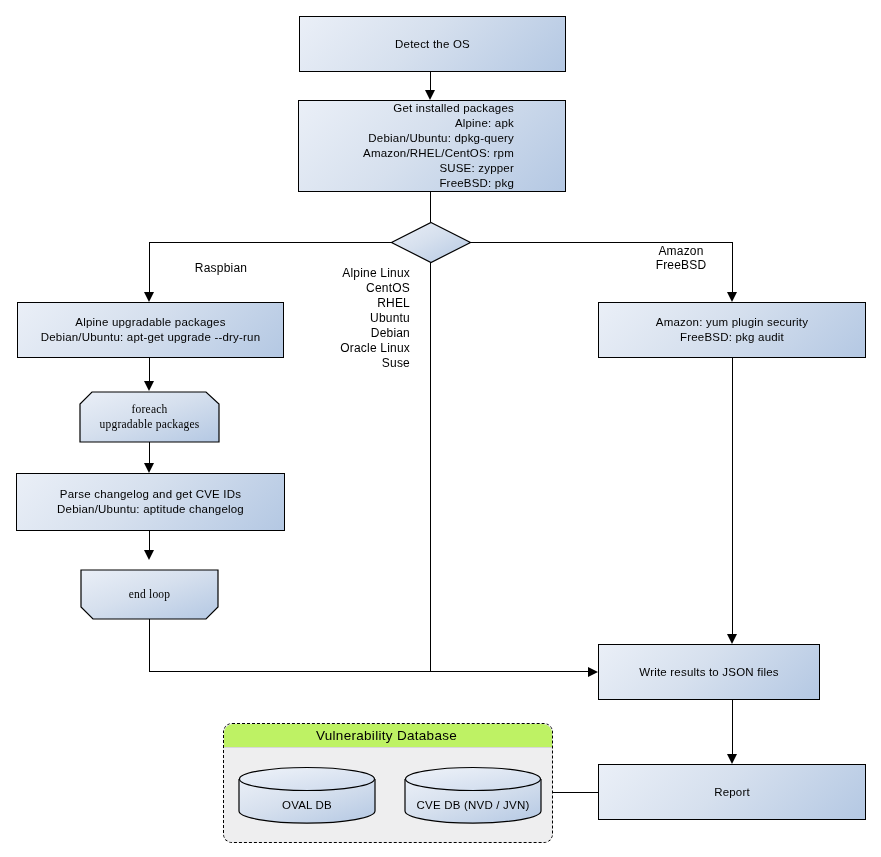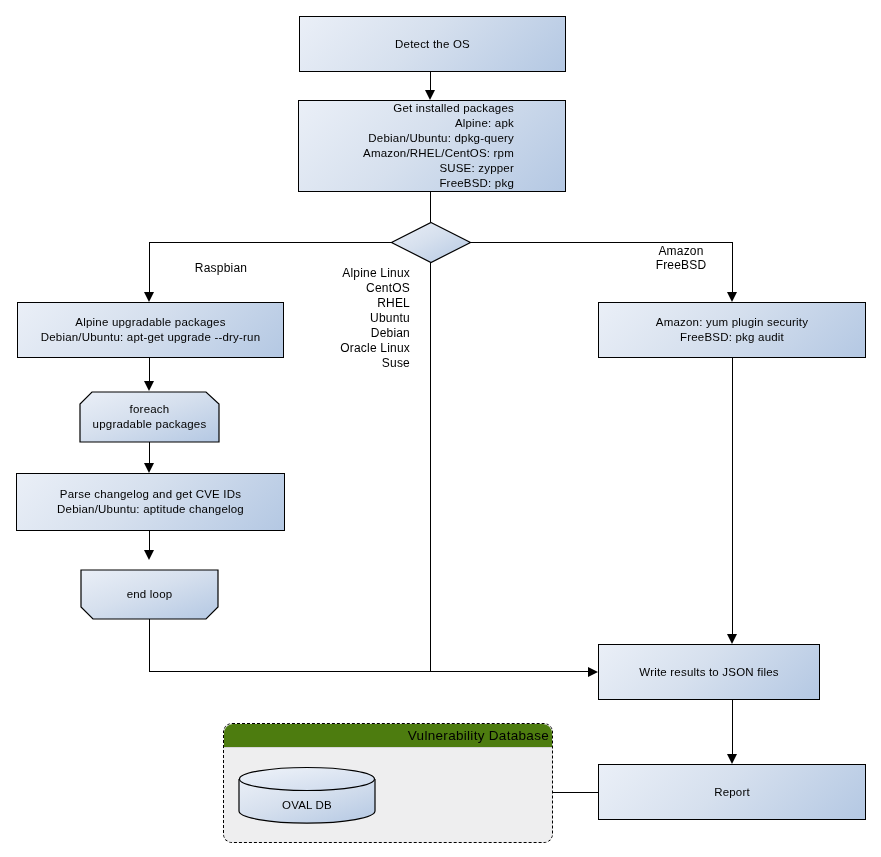--- a/index.html
+++ b/index.html
@@ -7,21 +7,21 @@
     position:relative;width:881px;height:857px;background:#ffffff;overflow:hidden;
     font-family:"Liberation Sans","DejaVu Sans",sans-serif;color:#000;
   }
   .node{
     position:absolute;box-sizing:border-box;border:1px solid #000;
     background:linear-gradient(135deg,#eaeff7 0%,#d6e0ee 45%,#b4c8e3 100%);
     display:flex;flex-direction:column;justify-content:center;align-items:center;
     font-size:11.5px;line-height:15px;letter-spacing:0.2px;text-align:center;
   }
   .node.align-right{align-items:flex-end;text-align:center;padding-right:51px;}
-  .shape-wrap{position:absolute;}
+  .shape-wrap{position:absolute;font-family:Liberation Serif, serif;}
   .shape-wrap svg{display:block;}
   .shape-label{
     position:absolute;left:0;top:0;right:0;bottom:0;
     display:flex;flex-direction:column;justify-content:center;align-items:center;
     font-size:11.5px;line-height:15px;letter-spacing:0.2px;text-align:center;
   }
   .edge{position:absolute;background:#000;}
   .edge.h{height:1px;}
   .edge.v{width:1px;}
   .arrow-down{position:absolute;width:0;height:0;
@@ -30,21 +30,21 @@
     border-top:5px solid transparent;border-bottom:5px solid transparent;border-left:10px solid #000;}
   .edge-label{position:absolute;font-size:12px;line-height:15px;letter-spacing:0.2px;}
   .edge-label.right{text-align:right;}
   .edge-label.center{text-align:center;}
   .group{
     position:absolute;box-sizing:border-box;border:1px dashed #000;border-radius:9px;
     background:#eeeeef;
   }
   .group-title{
     box-sizing:border-box;height:24px;border-bottom:1px solid #d7d7d8;border-radius:9px 9px 0 0;
-    background:#4d7c0f;display:flex;align-items:center;justify-content:flex-end;
+    background:#bef264;display:flex;align-items:center;justify-content:center;
     font-size:13.5px;letter-spacing:0.3px;padding:0 3px 0 0;
   }
   .cylinder{position:absolute;}
   .cylinder .cyl-label{
     position:absolute;left:0;right:0;top:20px;bottom:0;
     display:flex;align-items:center;justify-content:center;
     font-size:11.5px;letter-spacing:0.2px;
   }
 </style>
 </head>
@@ -188,15 +188,22 @@
     </div>
 
     <div class="cylinder" style="left:14px;top:42px;width:138px;height:58px;">
       <svg width="138" height="58">
         <path d="M1,13 L1,45 A67.5,12 0 0 0 137,45 L137,13" fill="url(#nodeGrad)" stroke="#000" stroke-width="1.2"></path>
         <ellipse cx="69" cy="13" rx="67.5" ry="11.5" fill="url(#cylTopGrad)" stroke="#000" stroke-width="1.2"></ellipse>
       </svg>
       <div class="cyl-label">OVAL DB</div>
     </div>
 
+    <div class="cylinder" style="left:180px;top:42px;width:138px;height:58px;">
+      <svg width="138" height="58">
+        <path d="M1,13 L1,45 A67.5,12 0 0 0 137,45 L137,13" fill="url(#nodeGrad)" stroke="#000" stroke-width="1.2"></path>
+        <ellipse cx="69" cy="13" rx="67.5" ry="11.5" fill="url(#cylTopGrad)" stroke="#000" stroke-width="1.2"></ellipse>
+      </svg>
+      <div class="cyl-label">CVE DB (NVD / JVN)</div>
+    </div>
   </div>
 
 </div>
 
 </body></html>

